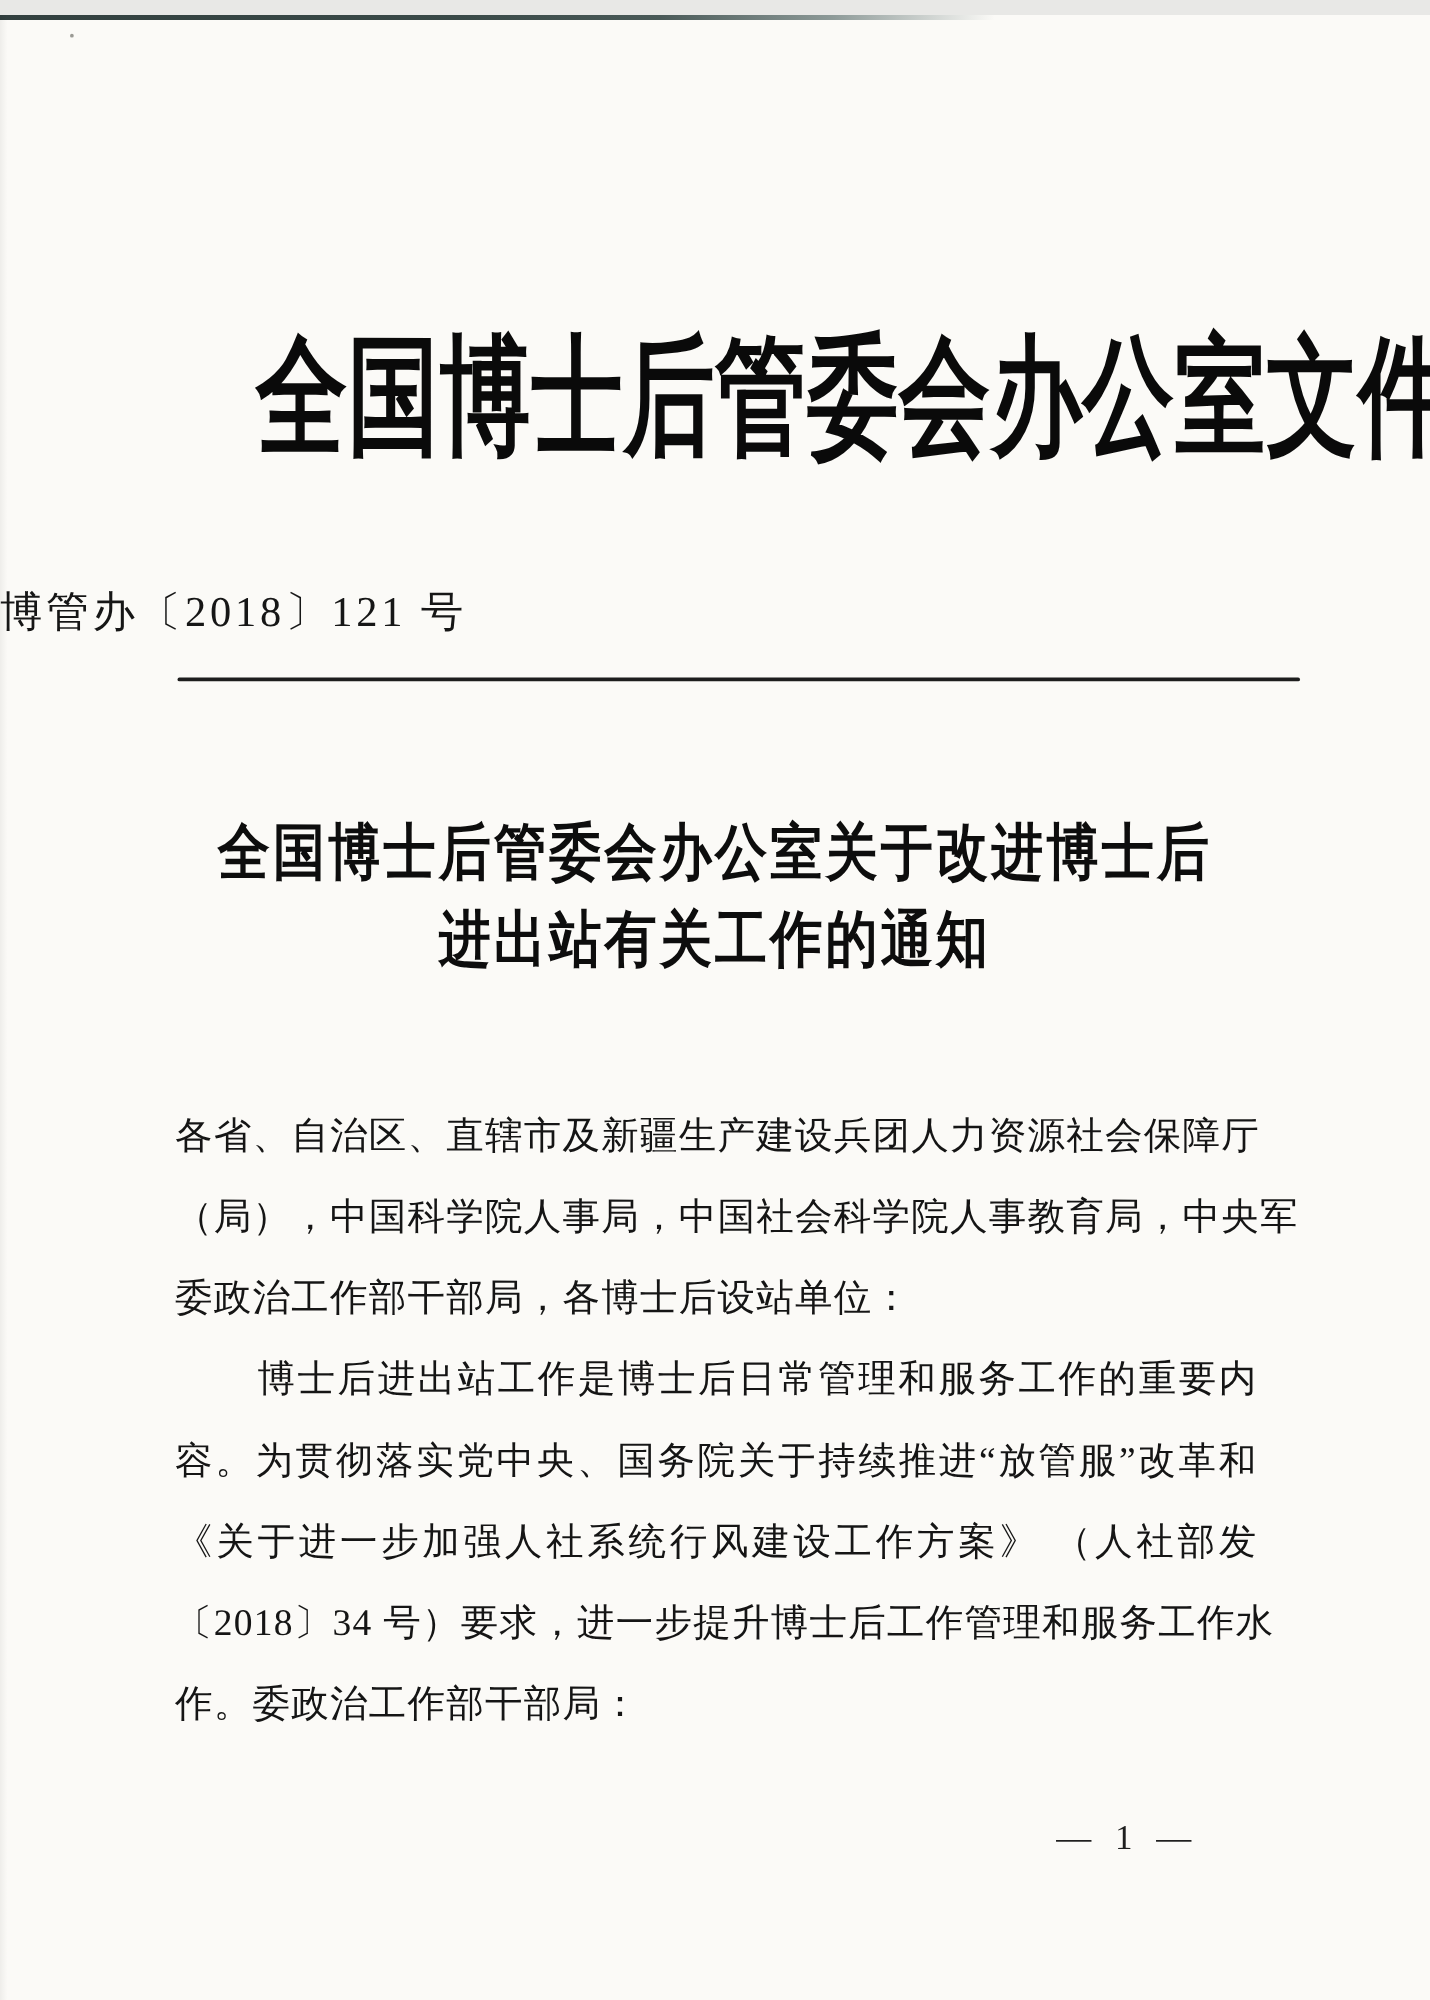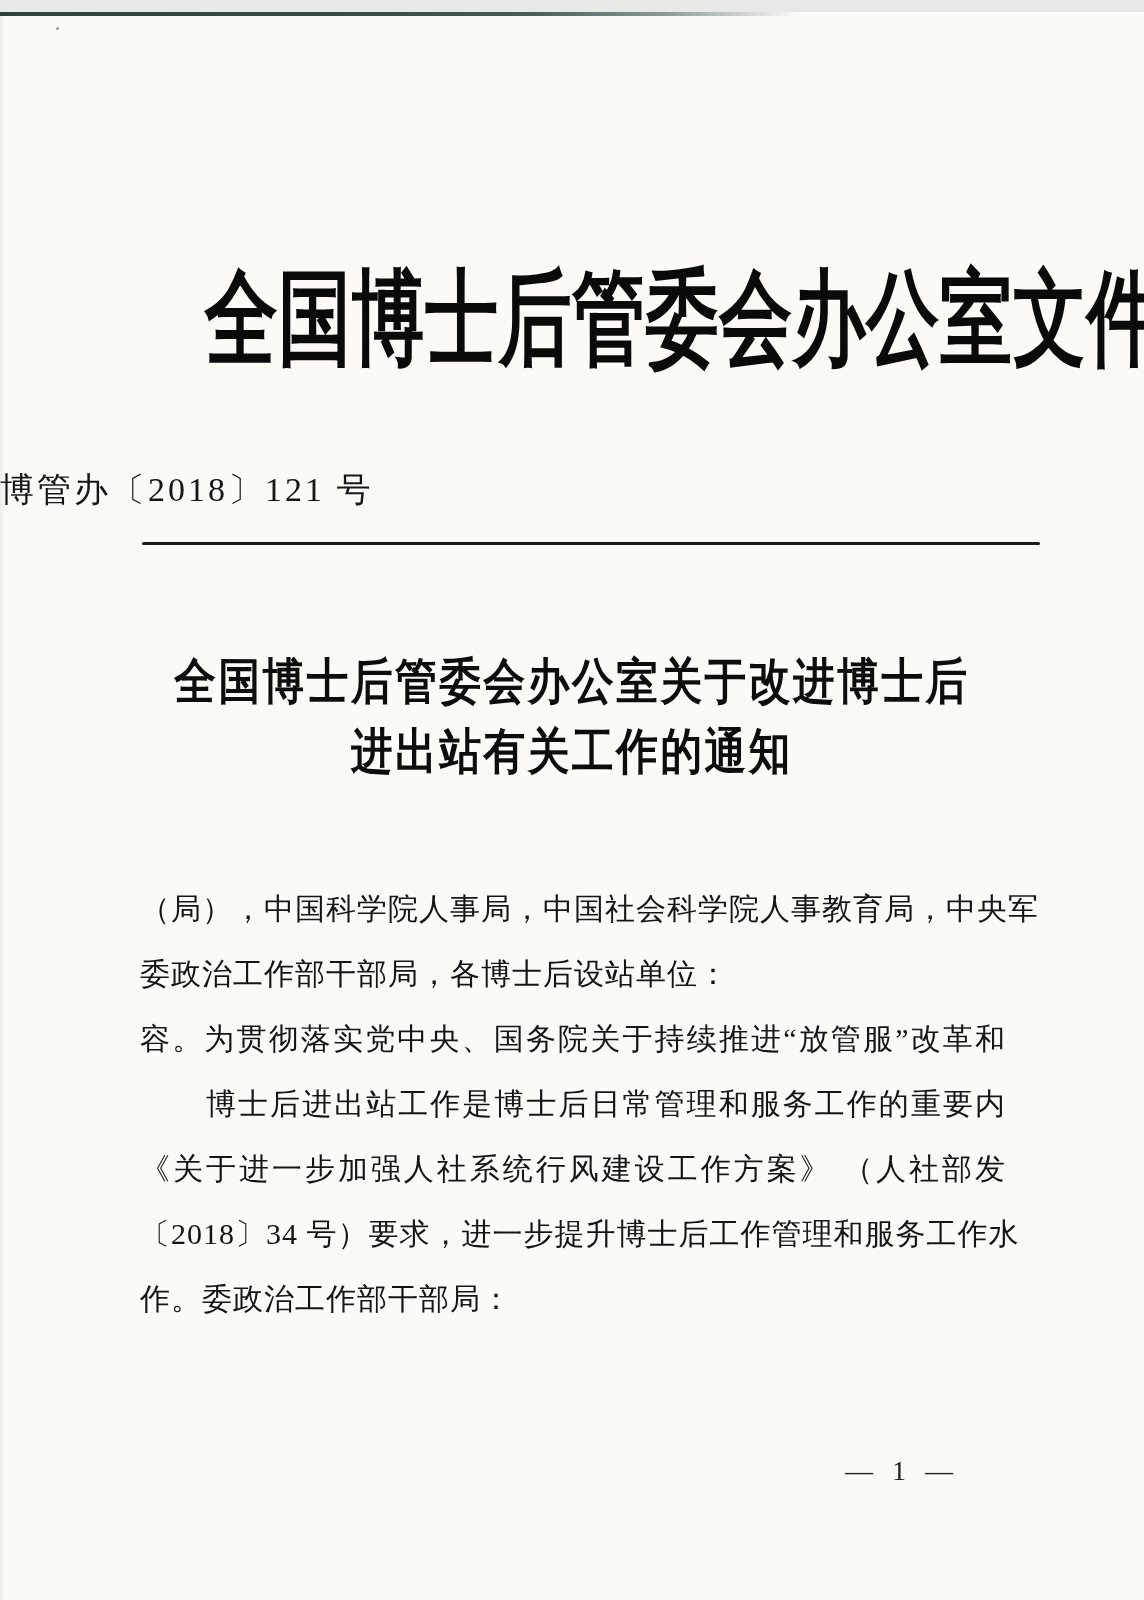--- a/index.html
+++ b/index.html
@@ -96,24 +96,25 @@
   <div class="doc-number">博管办〔2018〕121 号</div>
 
   <div class="rule"></div>
 
   <div class="notice-title">
     <div>全国博士后管委会办公室关于改进博士后</div>
     <div>进出站有关工作的通知</div>
   </div>
 
   <div class="body-block">
+    <div class="bline">各省、自治区、直辖市及新疆生产建设兵团人力资源社会保障厅</div>
     <div class="bline">（局），中国科学院人事局，中国社会科学院人事教育局，中央军</div>
     <div class="bline nojust">委政治工作部干部局，各博士后设站单位：</div>
+    <div class="bline indent">博士后进出站工作是博士后日常管理和服务工作的重要内</div>
     <div class="bline">容。为贯彻落实党中央、国务院关于持续推进“放管服”改革和</div>
-    <div class="bline indent">博士后进出站工作是博士后日常管理和服务工作的重要内</div>
     <div class="bline">《关于进一步加强人社系统行风建设工作方案》 （人社部发</div>
     <div class="bline">〔2018〕34 号）要求，进一步提升博士后工作管理和服务工作水</div>
     <div class="bline nojust">作。委政治工作部干部局：</div>
   </div>
 
   <div class="page-number">— 1 —</div>
 
 </div>
 
 </body></html>

